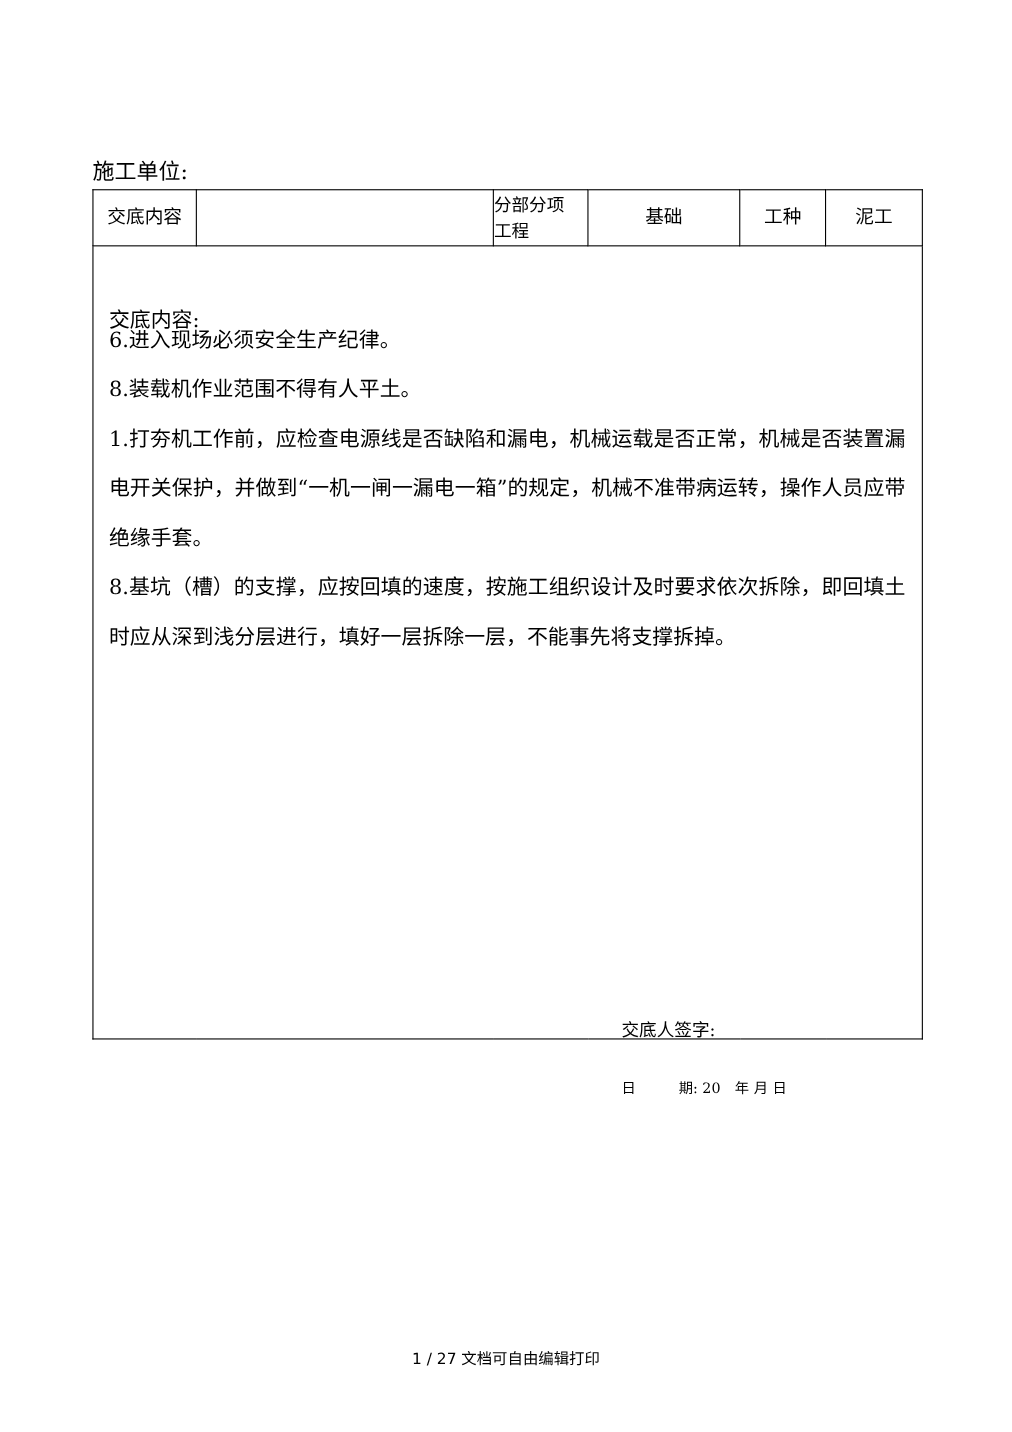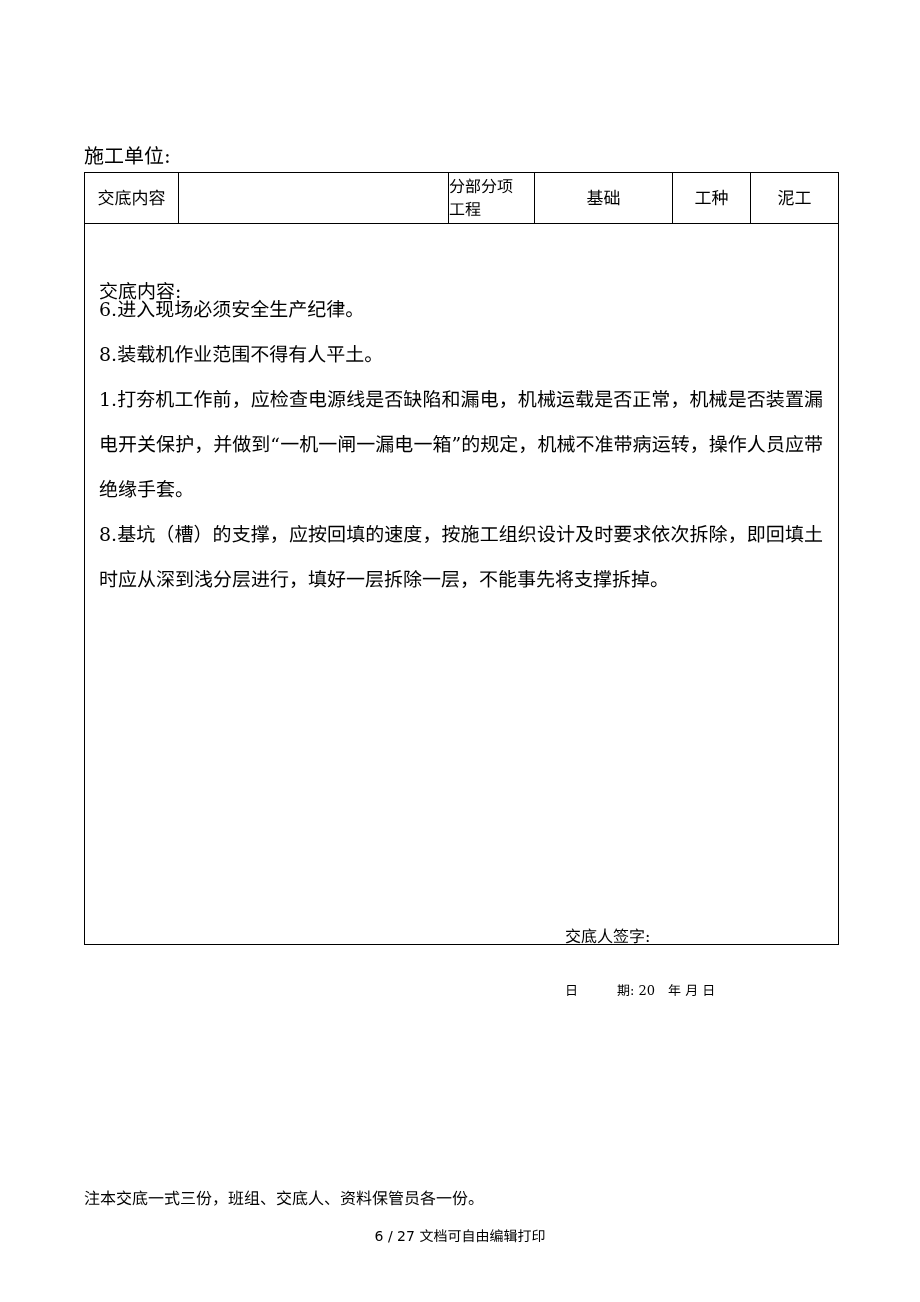--- a/index.html
+++ b/index.html
@@ -219,17 +219,16 @@
               <div class="sign-date">日　　　期: 20　年 月 日</div>
             </div>
 
           </div>
         </td>
       </tr>
 
     </tbody>
   </table>
 
-  <div class="note-line">注本交底一式三份，班组、交底人、资料保管员各一份。</div>
-
-  <div class="page-footer">6 / 27 文档可自由编辑打印</div>
+
+  <div class="page-footer">1 / 27 文档可自由编辑打印</div>
 
 </div>
 
 </body></html>

